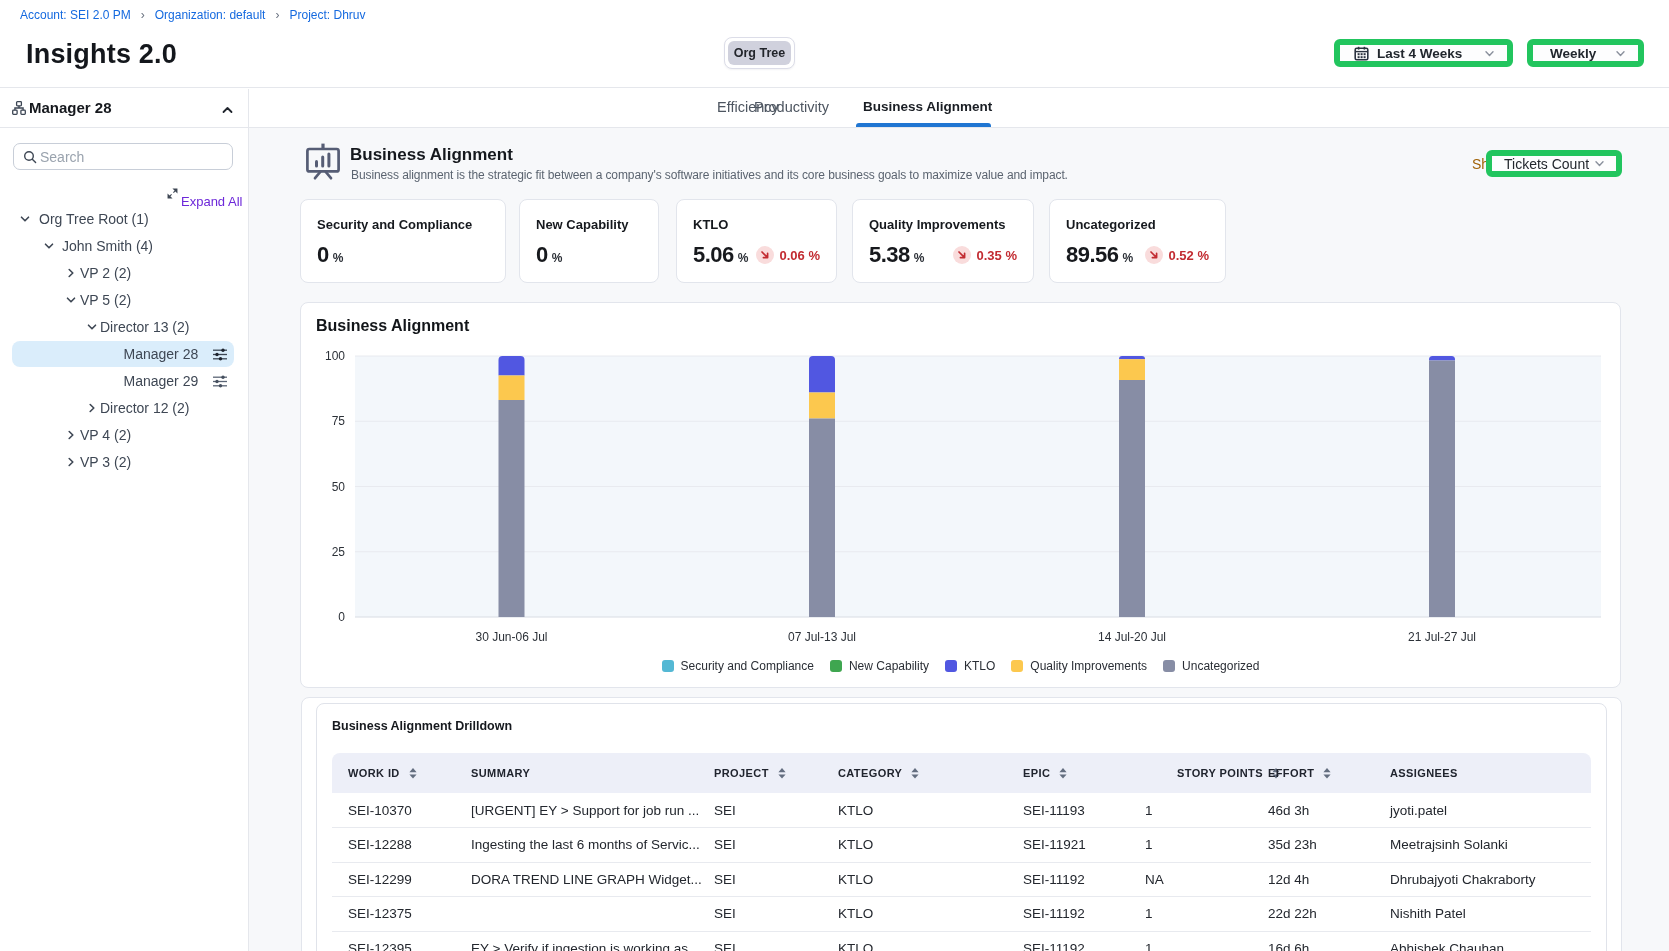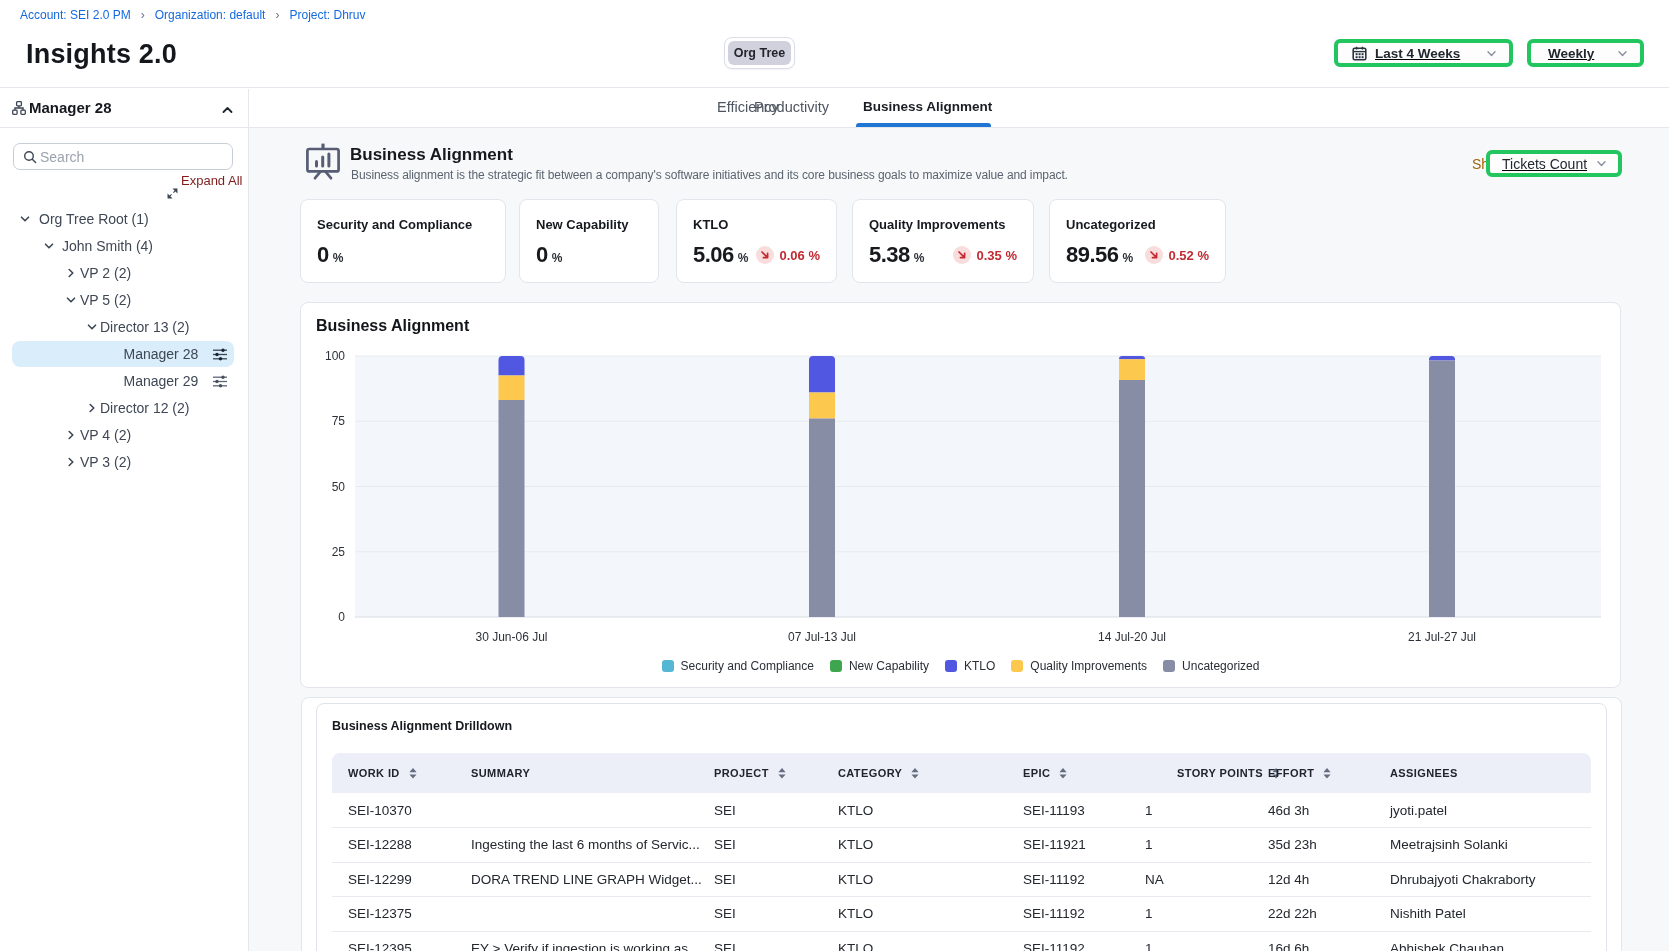--- a/index.html
+++ b/index.html
@@ -7,36 +7,36 @@
 .abs { position:absolute; }
 body { position:relative; }
 
 #hdr { left:0; top:0; width:1669px; height:88px; background:#fff; border-bottom:1px solid #e5e7ec; }
 #crumbs { left:20px; top:8px; font-size:12px; color:#5b6472; }
 #crumbs a { color:#1469df; text-decoration:none; }
 #crumbs .sep { color:#6a7280; margin:0 10px; font-size:12px; }
 #title { left:26px; top:39px; font-size:27px; font-weight:700; color:#14171c; letter-spacing:0.2px; }
 #orgtree-o { left:724px; top:37px; width:71px; height:32px; background:#fff; border:1px solid #dcdde8; border-radius:8px; box-shadow:0 1px 2px rgba(40,41,61,.06); }
 #orgtree-i { left:728px; top:41px; width:63px; height:24px; background:#d0d1dd; border-radius:6px; font-size:12.5px; font-weight:700; color:#22252b; text-align:center; line-height:24px; }
-.dropbtn { background:#fdfdfe; border:4px solid #22c55e; border-radius:6px; height:28px; display:flex; align-items:center;text-decoration:underline; }
+.dropbtn { background:#fdfdfe; border:6px solid #22c55e; border-radius:6px; height:28px; display:flex; align-items:center; }
 #dd-weeks { left:1334px; top:39px; width:179px; }
 #dd-weekly { left:1527px; top:39px; width:117px; }
 .dropbtn .lbl { font-size:13.5px; font-weight:700; color:#22272e; }
 
 #band { left:0; top:89px; width:1669px; height:39px; background:#fff; border-bottom:1px solid #e5e7ec; }
 #sb-hdr-name { left:29px; top:99px; font-size:15px; font-weight:700; color:#15181d; }
 .tab { top:99px; font-size:14.5px; color:#4d5560; }
 #tab3 { font-weight:700; color:#1a1e24; font-size:13.5px; }
 #tab-underline { left:856px; top:123px; width:135px; height:4px; background:#2076d2; border-radius:3px 3px 0 0; }
 
 #sidebar { left:0; top:128px; width:249px; height:823px; background:#fff; }
 #sb-border { left:248px; top:89px; width:1px; height:862px; background:#e5e7ec; }
 #search { left:13px; top:143px; width:220px; height:27px; border:1px solid #c8ced8; border-radius:7px; background:#fff; }
 #search-ph { left:40px; top:149px; font-size:14px; color:#9aa3ae; }
-#expand { left:181px; top:173px; font-size:13px; color:#7f1d1d; }
+#expand { left:181px; top:194px; font-size:13px; color:#6d28d9; }
 .trow { height:27px; display:flex; align-items:center; font-size:14px; color:#3e4754; }
 .tchev { width:12px; height:12px; }
 #hl { left:12px; top:341px; width:222px; height:26px; background:#daedfb; border-radius:8px; }
 
 #main { left:249px; top:128px; width:1420px; height:823px; background:#f7f8fa; }
 #sec-title { left:350px; top:145px; font-size:17px; font-weight:700; color:#15181d; }
 #sec-desc { left:351px; top:168px; font-size:12px; letter-spacing:-0.1px; color:#5b6470; }
 #showing { left:1472px; top:156px; font-size:14px; color:#a16207; }
 #dd-tickets { left:1486px; top:150px; width:136px; height:27px; }
 #dd-tickets .lbl { font-weight:400; color:#23272e; font-size:14px; }
@@ -367,20 +367,21 @@
       </svg></div>
   <div class="th" style="left:936px;">EFFORT<svg style="margin-left:9px" width="8" height="11" viewBox="0 0 8 11">
         <path d="M4 0 L7.6 4.2 H0.4 Z" fill="#646e80"></path>
         <path d="M0.4 6.4 H7.6 L4 10.6 Z" fill="#646e80"></path>
       </svg></div>
   <div class="th" style="left:1058px;">ASSIGNEES</div>
 </div>
 <div class="abs" style="left:332px; top:793px; width:1259px;">
   <div class="tr" style="top:0;">
     <div class="td" style="left:16px;">SEI-10370</div>
+      <div class="td" style="left:139px;">[URGENT] EY &gt; Support for job run ...</div>
       <div class="td" style="left:382px;">SEI</div>
       <div class="td" style="left:506px;">KTLO</div>
       <div class="td" style="left:691px;">SEI-11193</div>
       <div class="td" style="left:813px;">1</div>
       <div class="td" style="left:936px;">46d 3h</div>
       <div class="td" style="left:1058px;">jyoti.patel</div>
   </div>
   <div class="tr" style="top:34.5px;">
     <div class="td" style="left:16px;">SEI-12288</div>
       <div class="td" style="left:139px;">Ingesting the last 6 months of Servic...</div>

